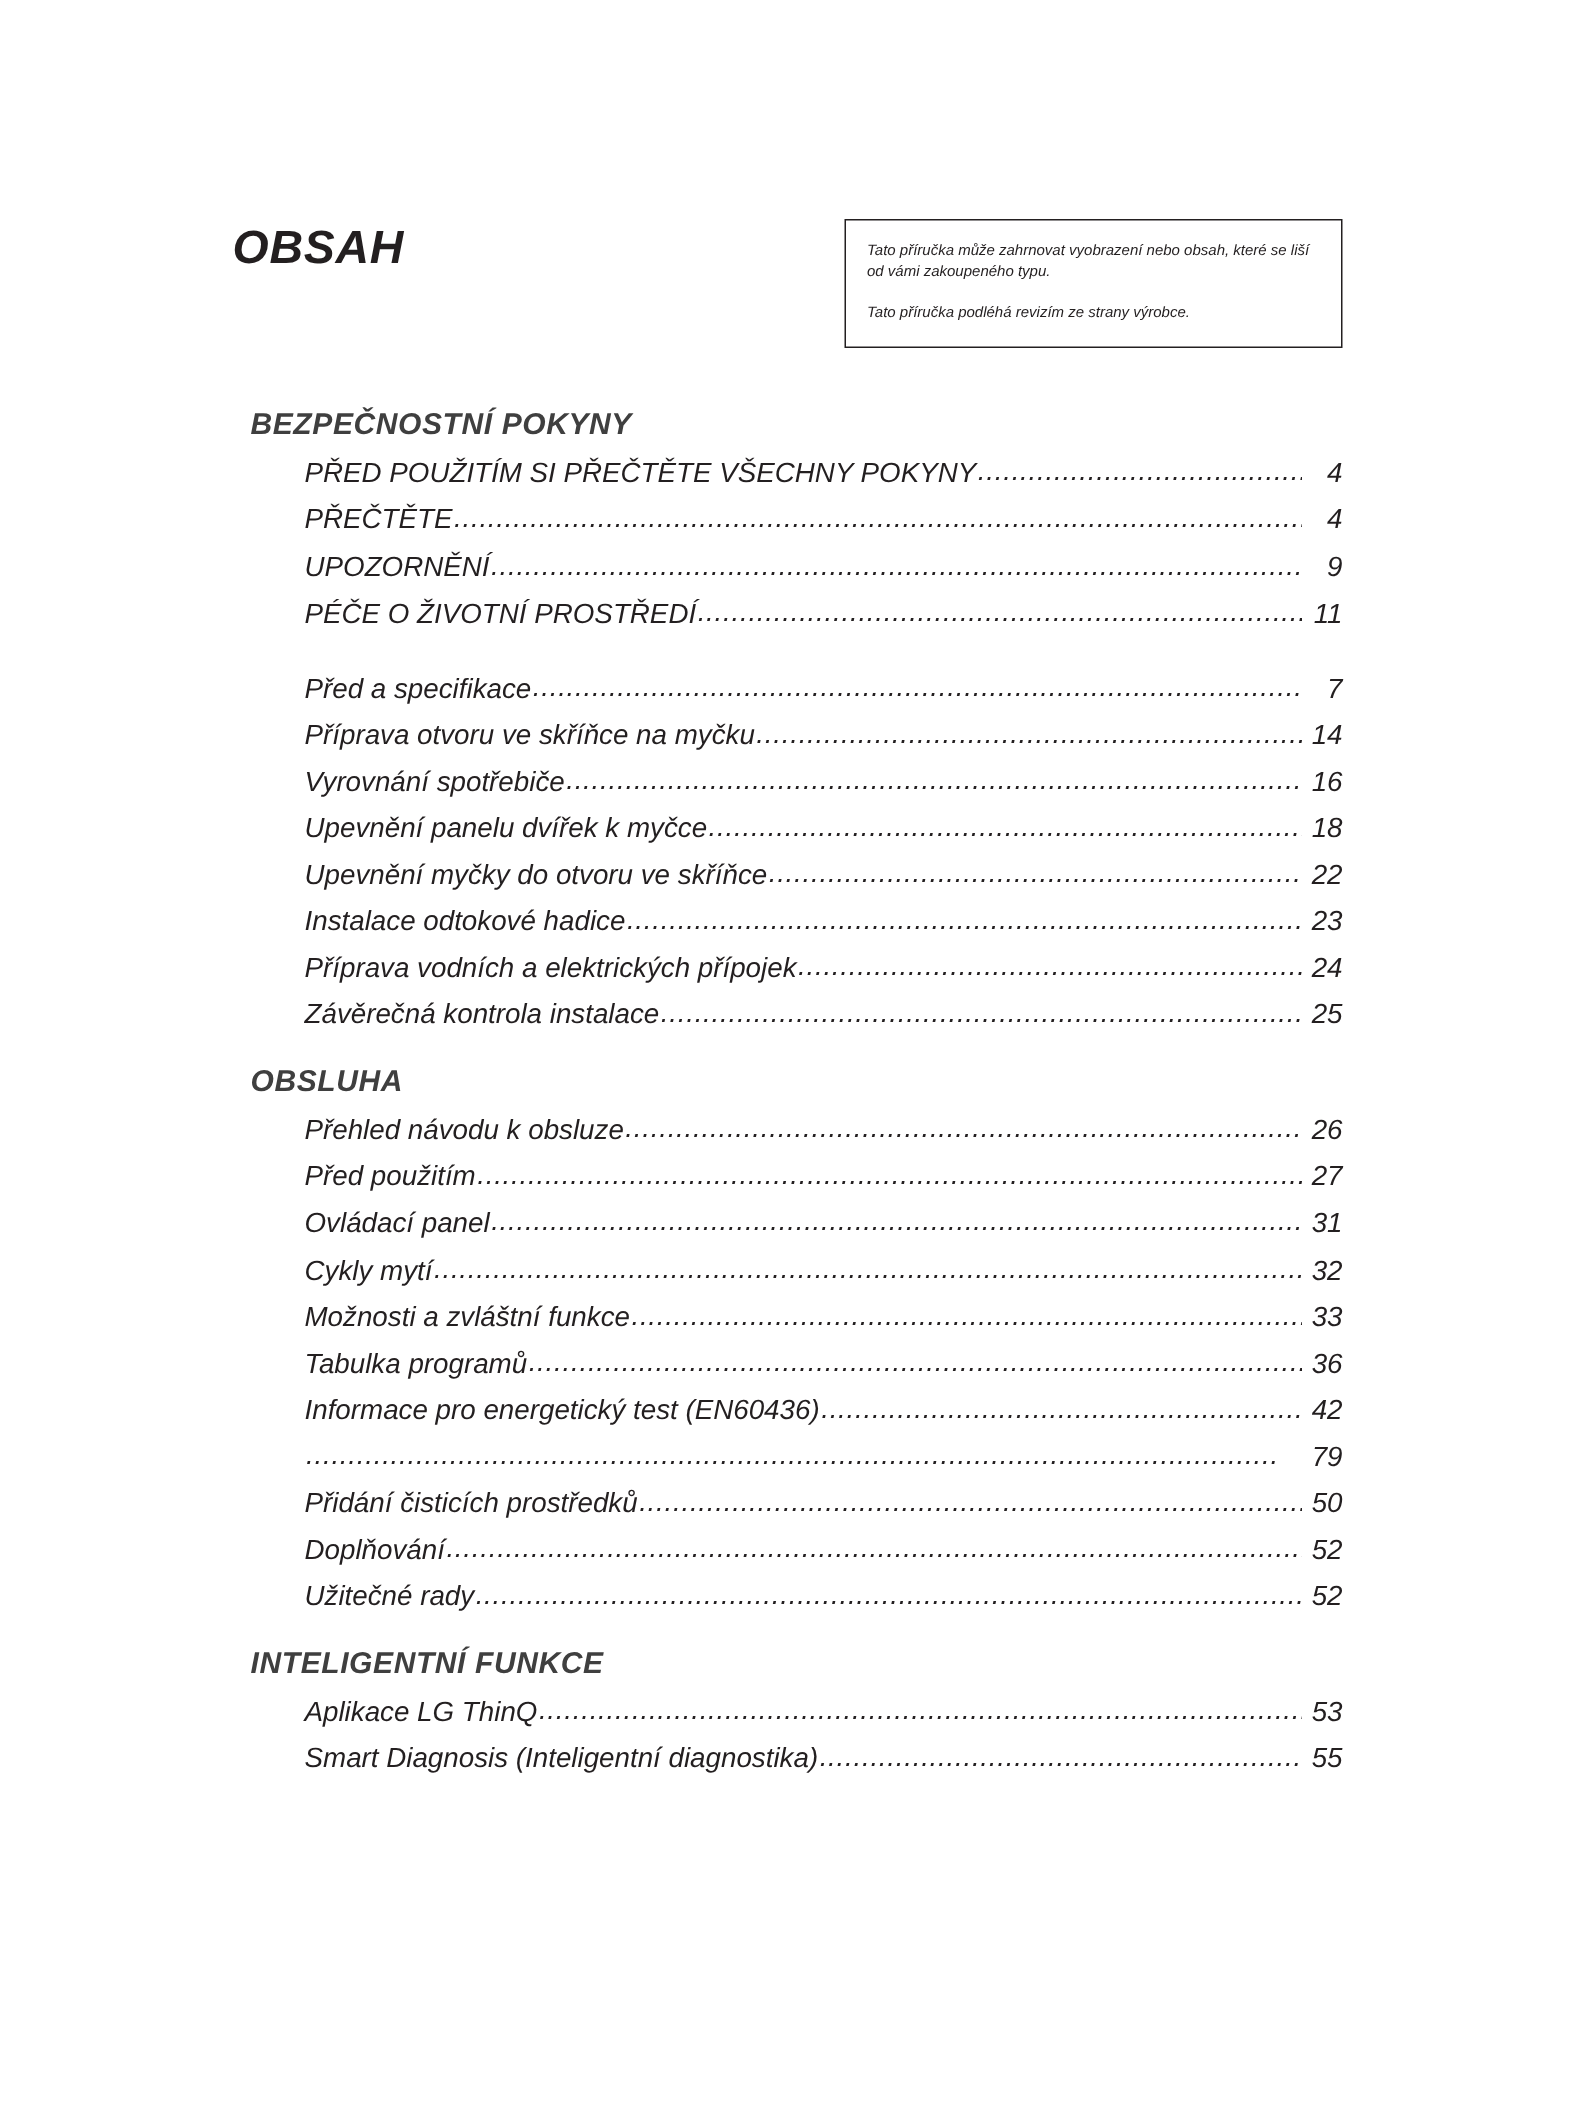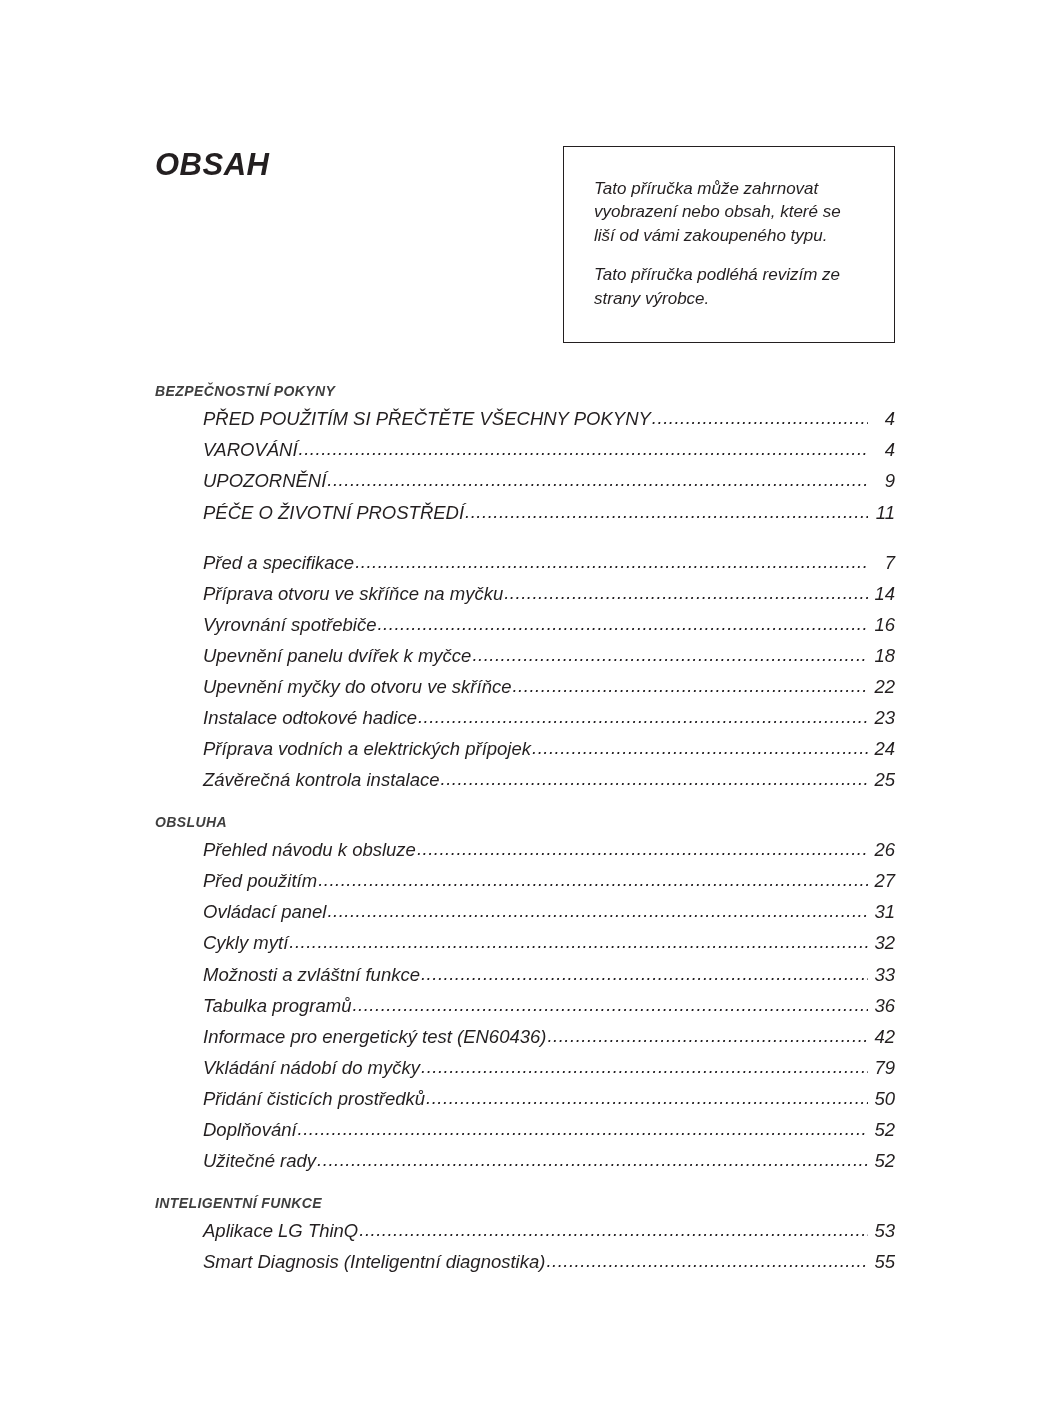--- a/index.html
+++ b/index.html
@@ -41,41 +41,41 @@
     line-height: 1.1;
   }
   .notice-box {
     width: 332px;
     box-sizing: border-box;
     border: 1.4px solid #231f20;
     padding: 14px 14px 16px 14px;
     margin-top: 6px;
   }
   .notice-box p {
-    margin: 16px;
-    font-size: 17px;
+    margin: 0;
+    font-size: 10px;
     line-height: 1.38;
     color: #231f20;
   }
   .notice-box p + p {
     margin-top: 13px;
   }
 
   .sections {
     margin-top: 40px;
   }
   .section {
     margin-bottom: 19px;
   }
   .section-title {
-    font-size: 14px;
+    font-size: 20px;
     font-weight: bold;
     letter-spacing: 0.4px;
     color: #3f3f3f;
-    margin: 0 0 4px 0;
+    margin: 0 0 4px 12px;
   }
   .entries {
     margin: 0;
     padding: 0;
     list-style: none;
   }
   .entry {
     display: flex;
     align-items: center;
     font-size: 18.5px;
@@ -123,21 +123,21 @@
 
       <div class="section">
         <h2 class="section-title">BEZPEČNOSTNÍ POKYNY</h2>
         <ul class="entries">
           <li class="entry">
             <span class="label">PŘED POUŽITÍM SI PŘEČTĚTE VŠECHNY POKYNY</span>
             <span class="leader">...................................................................................................................</span>
             <span class="page-num">4</span>
           </li>
           <li class="entry">
-            <span class="label">VAROVÁNÍ</span>
+            <span class="label">PŘEČTĚTE</span>
             <span class="leader">...................................................................................................................</span>
             <span class="page-num">4</span>
           </li>
           <li class="entry">
             <span class="label">UPOZORNĚNÍ</span>
             <span class="leader">...................................................................................................................</span>
             <span class="page-num">9</span>
           </li>
           <li class="entry">
             <span class="label">PÉČE O ŽIVOTNÍ PROSTŘEDÍ</span>
@@ -224,21 +224,20 @@
             <span class="label">Tabulka programů</span>
             <span class="leader">...................................................................................................................</span>
             <span class="page-num">36</span>
           </li>
           <li class="entry">
             <span class="label">Informace pro energetický test (EN60436)</span>
             <span class="leader">...................................................................................................................</span>
             <span class="page-num">42</span>
           </li>
           <li class="entry">
-            <span class="label">Vkládání nádobí do myčky</span>
             <span class="leader">...................................................................................................................</span>
             <span class="page-num">79</span>
           </li>
           <li class="entry">
             <span class="label">Přidání čisticích prostředků</span>
             <span class="leader">...................................................................................................................</span>
             <span class="page-num">50</span>
           </li>
           <li class="entry">
             <span class="label">Doplňování</span>

